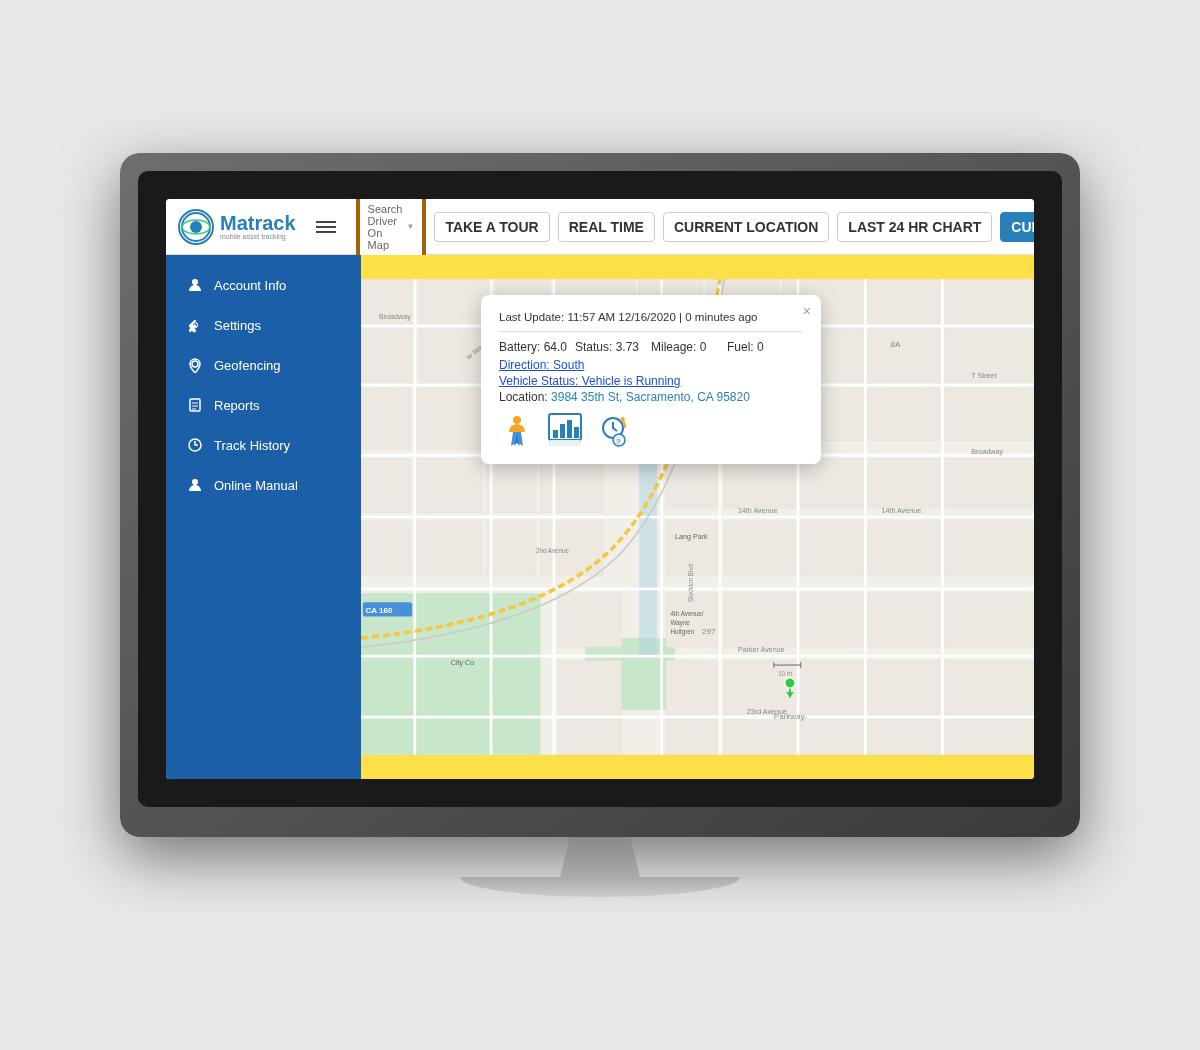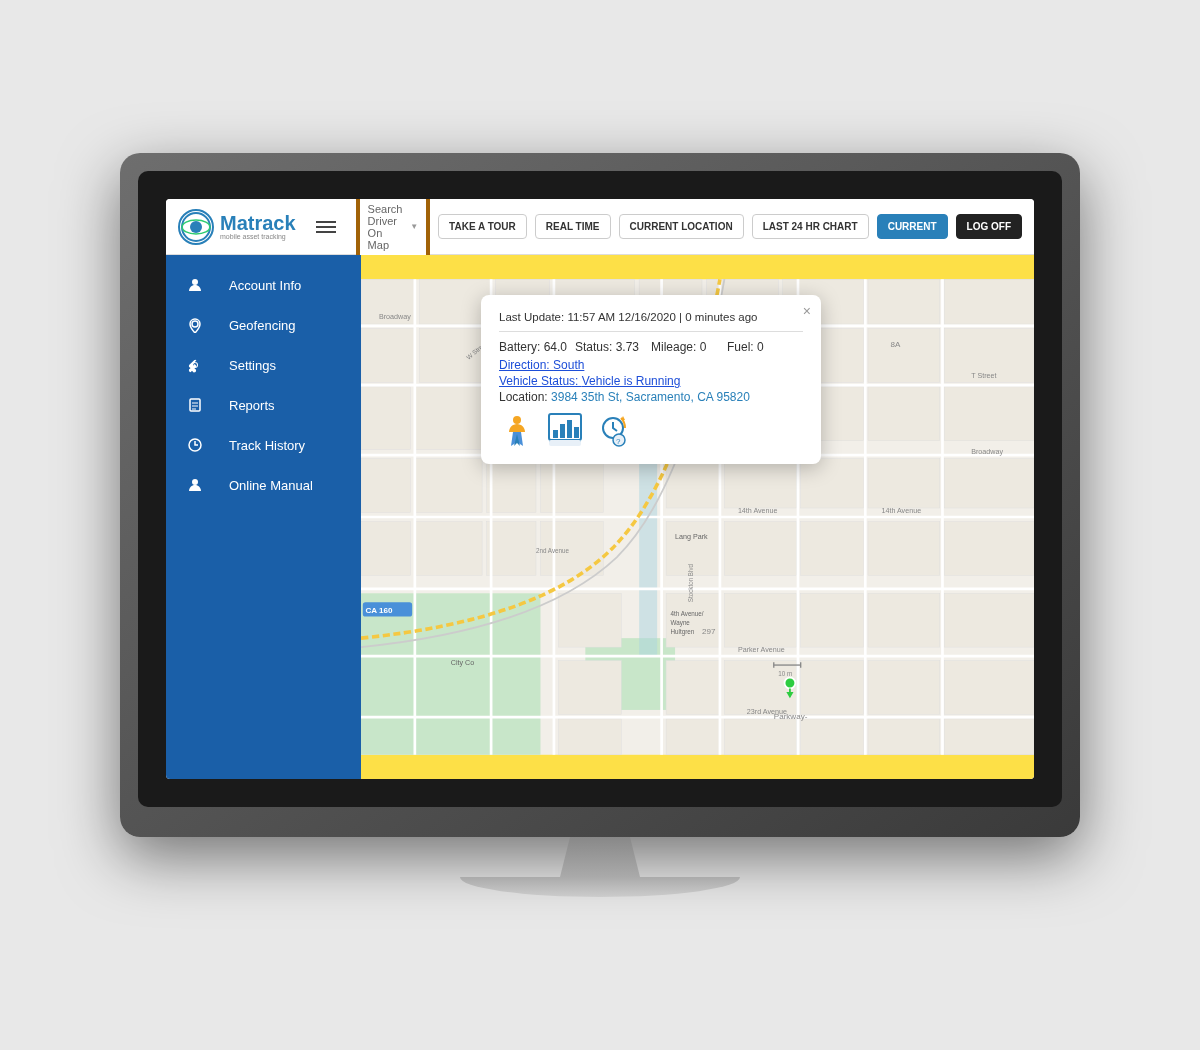--- a/index.html
+++ b/index.html
@@ -128,21 +128,21 @@
 
     .search-dropdown-arrow {
       font-size: 8px;
       color: #999;
       margin-left: auto;
     }
 
     .nav-btn {
       padding: 6px 10px;
       border-radius: 4px;
-      font-size: 10px;
+      font-size: 14px;
       font-weight: bold;
       cursor: pointer;
       border: 1px solid #ccc;
       background: #fff;
       color: #333;
       white-space: nowrap;
     }
 
     .nav-btn.support {
       background: #2980b9;
@@ -167,21 +167,21 @@
     .sidebar {
       width: 195px;
       background: #1a5fa8;
       flex-shrink: 0;
       padding: 10px 0;
     }
 
     .sidebar-item {
       display: flex;
       align-items: center;
-      gap: 25px;
+      gap: 10px;
       padding: 11px 20px;
       color: #fff;
       font-size: 13px;
       cursor: pointer;
     }
 
     .sidebar-icon {
       width: 18px;
       height: 18px;
       display: flex;
@@ -369,34 +369,34 @@
               <span class="sidebar-icon">
                 <svg width="16" height="16" viewBox="0 0 16 16" fill="white">
                     <circle cx="8" cy="5" r="3"></circle>
                     <path d="M2 14c0-3.3 2.7-6 6-6s6 2.7 6 6" fill="white"></path>
                   </svg>
               </span>
               <span>Account Info</span>
             </div>
             <div class="sidebar-item">
               <span class="sidebar-icon">
+                <svg width="16" height="16" viewBox="0 0 16 16" fill="white">
+                    <path d="M8 5a3 3 0 100 6A3 3 0 008 5zm0 1a2 2 0 110 4 2 2 0 010-4zm-5.9 2l-.1.5-.1.5.1.5.1.5 1.2.7v.8l-1.2.7-.1.5-.1.5.1.5.1.5.8.8.5.1.5.1.7-1.2h.8l.7 1.2.5.1.5.1.5-.1.5-.1.8-.8.1-.5.1-.5-.1-.5-.1-.5-1.2-.7v-.8l1.2-.7.1-.5.1-.5-.1-.5-.1-.5-.8-.8-.5-.1-.5-.1-.7 1.2h-.8L9.4 3l-.5-.1-.5-.1-.5.1-.5.1-.8.8z" fill="white"></path>
+                  </svg>
+              </span>
+              <span>Settings</span>
+            </div>
+            <div class="sidebar-item">
+              <span class="sidebar-icon">
                 <svg width="16" height="16" viewBox="0 0 16 16" fill="none" stroke="white" stroke-width="1.5">
                     <circle cx="8" cy="7" r="3"></circle>
                     <path d="M8 2C5.2 2 3 4.2 3 7c0 3.5 5 9 5 9s5-5.5 5-9c0-2.8-2.2-5-5-5z"></path>
                   </svg>
               </span>
               <span>Geofencing</span>
-            </div>
-            <div class="sidebar-item">
-              <span class="sidebar-icon">
-                <svg width="16" height="16" viewBox="0 0 16 16" fill="white">
-                    <path d="M8 5a3 3 0 100 6A3 3 0 008 5zm0 1a2 2 0 110 4 2 2 0 010-4zm-5.9 2l-.1.5-.1.5.1.5.1.5 1.2.7v.8l-1.2.7-.1.5-.1.5.1.5.1.5.8.8.5.1.5.1.7-1.2h.8l.7 1.2.5.1.5.1.5-.1.5-.1.8-.8.1-.5.1-.5-.1-.5-.1-.5-1.2-.7v-.8l1.2-.7.1-.5.1-.5-.1-.5-.1-.5-.8-.8-.5-.1-.5-.1-.7 1.2h-.8L9.4 3l-.5-.1-.5-.1-.5.1-.5.1-.8.8z" fill="white"></path>
-                  </svg>
-              </span>
-              <span>Settings</span>
             </div>
             <div class="sidebar-item">
               <span class="sidebar-icon">
                 <svg width="16" height="16" viewBox="0 0 16 16" fill="white">
                     <rect x="3" y="2" width="10" height="12" rx="1" fill="none" stroke="white" stroke-width="1.5"></rect>
                     <line x1="5" y1="6" x2="11" y2="6" stroke="white" stroke-width="1"></line>
                     <line x1="5" y1="9" x2="11" y2="9" stroke="white" stroke-width="1"></line>
                     <line x1="5" y1="12" x2="9" y2="12" stroke="white" stroke-width="1"></line>
                   </svg>
               </span>

